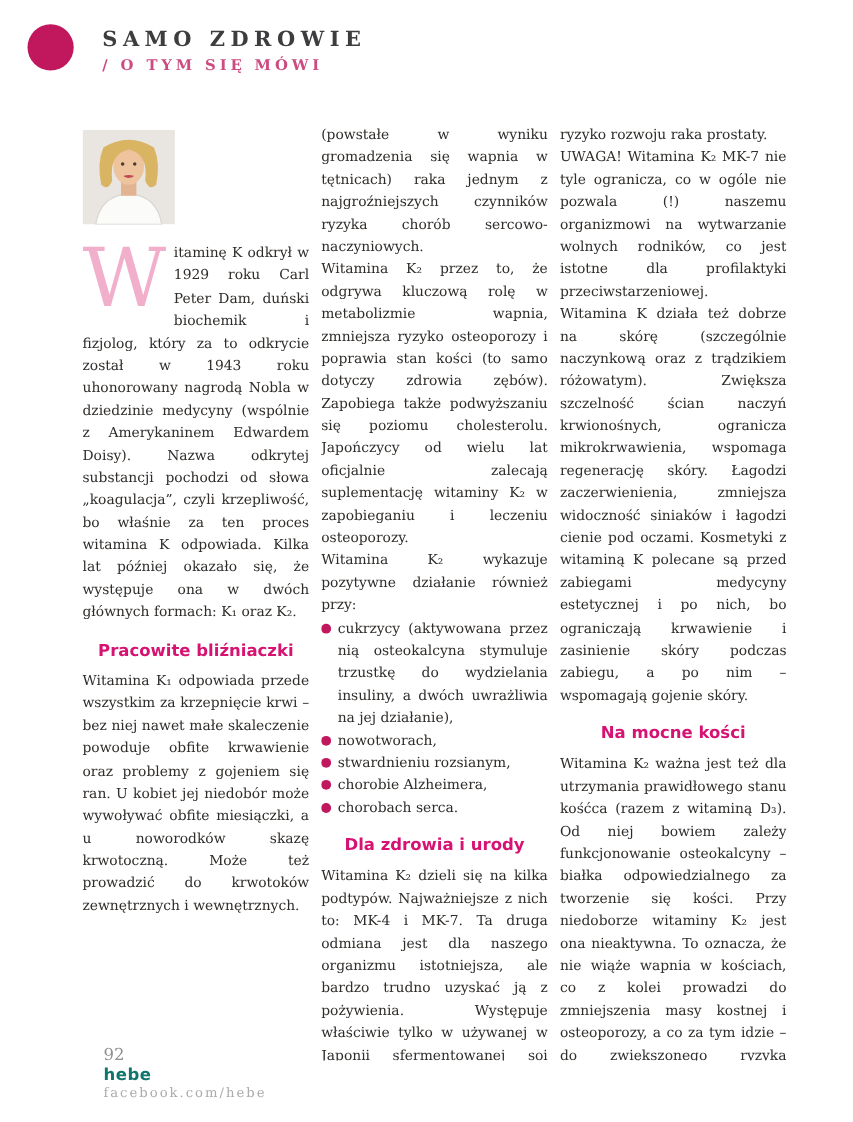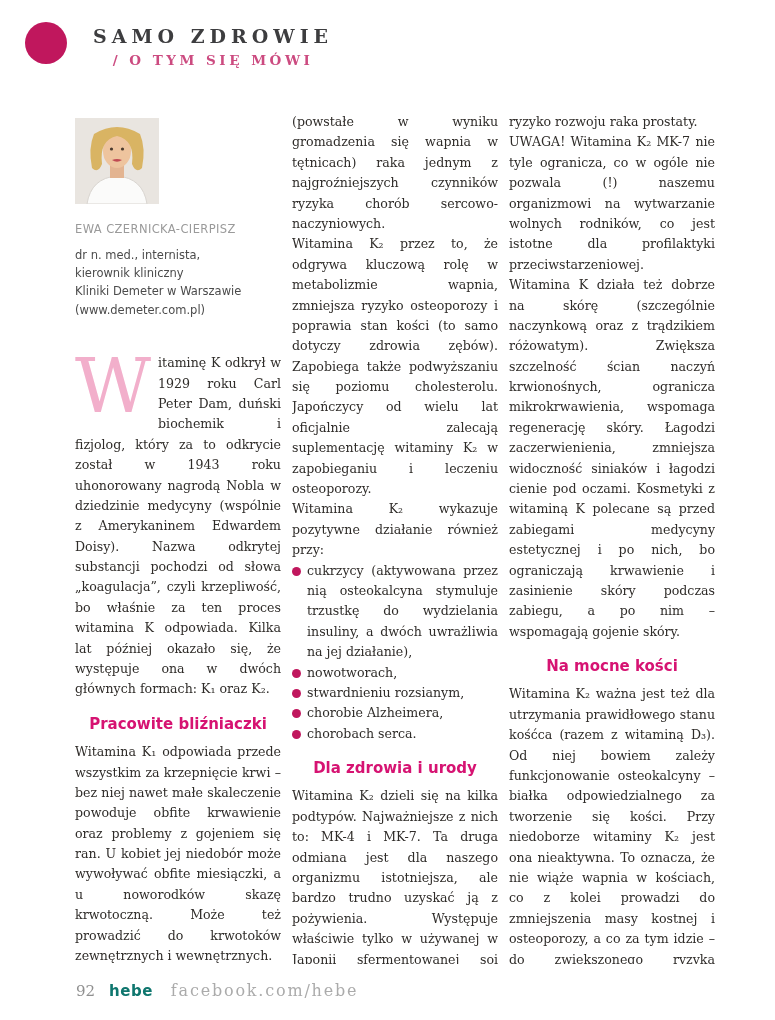--- a/index.html
+++ b/index.html
@@ -20,21 +20,21 @@
     background: #c0175d; margin-right: 26px; margin-top: 2px;
   }
   .masthead-title {
     font-family: "DejaVu Serif", serif;
     font-size: 19px; font-weight: bold; letter-spacing: 5px;
     color: #3d3d3f; padding-top: 5px;
   }
   .masthead-subtitle {
     font-family: "DejaVu Serif", serif;
     font-size: 13.5px; font-weight: bold; letter-spacing: 3.5px;
-    color: #cc4b80; margin-top: 5px; text-align: center;
+    color: #cc4b80; margin-top: 5px;
   }
   
   .columns {
     position: absolute; top: 112px; left: 75px;
     width: 640px; height: 852px;
     display: grid; grid-template-columns: 206px 206px 206px; column-gap: 11px;
     overflow: hidden;
   }
   .col { overflow: hidden; }
   .body-text {
@@ -65,29 +65,29 @@
   .bullet-list { list-style: none; margin: 0; }
   .bullet-list li { display: flex; align-items: flex-start; }
   .bullet-dot {
     flex: 0 0 auto; width: 9px; height: 9px; border-radius: 50%;
     background: #c0175d; margin: 6px 6px 0 0;
   }
   .bullet-text { flex: 1 1 auto; text-align: justify; }
   
   .footer {
     position: absolute; left: 76px; bottom: 20px;
-    display: flex; align-items: baseline;
+    display: flex; align-items: baseline; flex-direction: column;
   }
   .page-number { font-family: "DejaVu Serif", serif; font-size: 15px; color: #8f8f8f; }
   .footer-logo {
     font-family: "DejaVu Sans", sans-serif; font-weight: bold;
     font-size: 15px; color: #0f766e; margin-left: 14px; letter-spacing: 0.5px;
   }
   .footer-social {
-    font-family: "DejaVu Serif", serif; font-size: 16px;
+    font-family: "DejaVu Serif", serif; font-size: 12px;
     color: #ababab; letter-spacing: 1.8px; margin-left: 18px;
   }
 </style>
 </head>
 <body>
 
 <div class="page">
 
   <div class="masthead">
     <div class="masthead-dot"></div>
@@ -104,27 +104,20 @@
         <svg width="84" height="86" viewBox="0 0 84 86">
           <rect x="0" y="0" width="84" height="86" fill="#e9e5e0"></rect>
           <path d="M12,86 Q16,60 42,58 Q68,60 72,86 Z" fill="#fbfbfa" stroke="#d9d5d0" stroke-width="1"></path>
           <rect x="35" y="44" width="14" height="16" fill="#e3b491"></rect>
           <ellipse cx="42" cy="33" rx="14" ry="17" fill="#eec49e"></ellipse>
           <path d="M19,16 Q42,2 65,16 Q71,30 67,50 Q61,56 57,46 Q60,22 42,18 Q24,22 27,46 Q23,56 17,50 Q13,30 19,16 Z" fill="#d9b463"></path>
           <circle cx="36.5" cy="31" r="1.6" fill="#4a3a2e"></circle>
           <circle cx="47.5" cy="31" r="1.6" fill="#4a3a2e"></circle>
           <path d="M37,42 Q42,45.5 47,42 Q42,40 37,42 Z" fill="#c04a52"></path>
         </svg>
-      </div>
-      <div class="caption">
-        <div class="caption-name">EWA CZERNICKA-CIERPISZ</div>
-        <div class="caption-line">dr n. med., internista,</div>
-        <div class="caption-line">kierownik kliniczny</div>
-        <div class="caption-line">Kliniki Demeter w Warszawie</div>
-        <div class="caption-line">(www.demeter.com.pl)</div>
       </div>
       <p><span class="dropcap">W</span><span>itaminę K odkrył w 1929 roku Carl Peter Dam, duński biochemik i fizjolog, który za to odkrycie został w 1943 roku uhonorowany nagrodą Nobla w dziedzinie medycyny (wspólnie z Amerykaninem Edwardem Doisy). Nazwa odkrytej substancji pochodzi od słowa „koagulacja”, czyli krzepliwość, bo właśnie za ten proces witamina K odpowiada. Kilka lat później okazało się, że występuje ona w dwóch głównych formach: K₁ oraz K₂.</span></p>
       <h3 class="section-heading">Pracowite bliźniaczki</h3>
       <p>Witamina K₁ odpowiada przede wszystkim za krzepnięcie krwi – bez niej nawet małe skaleczenie powoduje obfite krwawienie oraz problemy z gojeniem się ran. U kobiet jej niedobór może wywoływać obfite miesiączki, a u noworodków skazę krwotoczną. Może też prowadzić do krwotoków zewnętrznych i wewnętrznych.</p>
 
     </div>
 
     <div class="col body-text">
       <p>(powstałe w wyniku gromadzenia się wapnia w tętnicach) raka jednym z najgroźniejszych czynników ryzyka chorób sercowo-naczyniowych.</p>
       <p>Witamina K₂ przez to, że odgrywa kluczową rolę w metabolizmie wapnia, zmniejsza ryzyko osteoporozy i poprawia stan kości (to samo dotyczy zdrowia zębów). Zapobiega także podwyższaniu się poziomu cholesterolu. Japończycy od wielu lat oficjalnie zalecają suplementację witaminy K₂ w zapobieganiu i leczeniu osteoporozy.</p>

